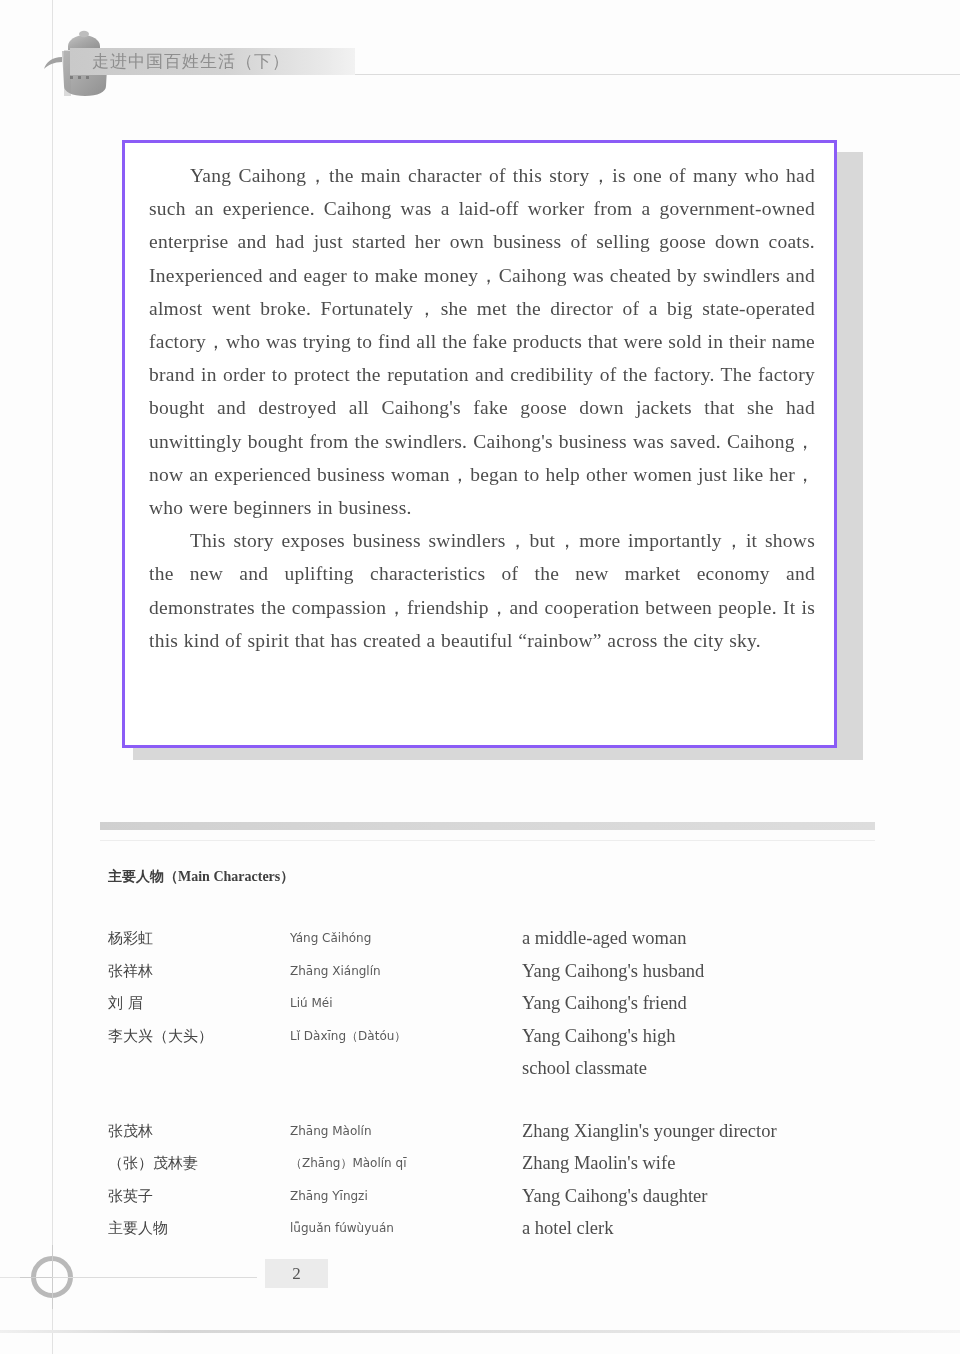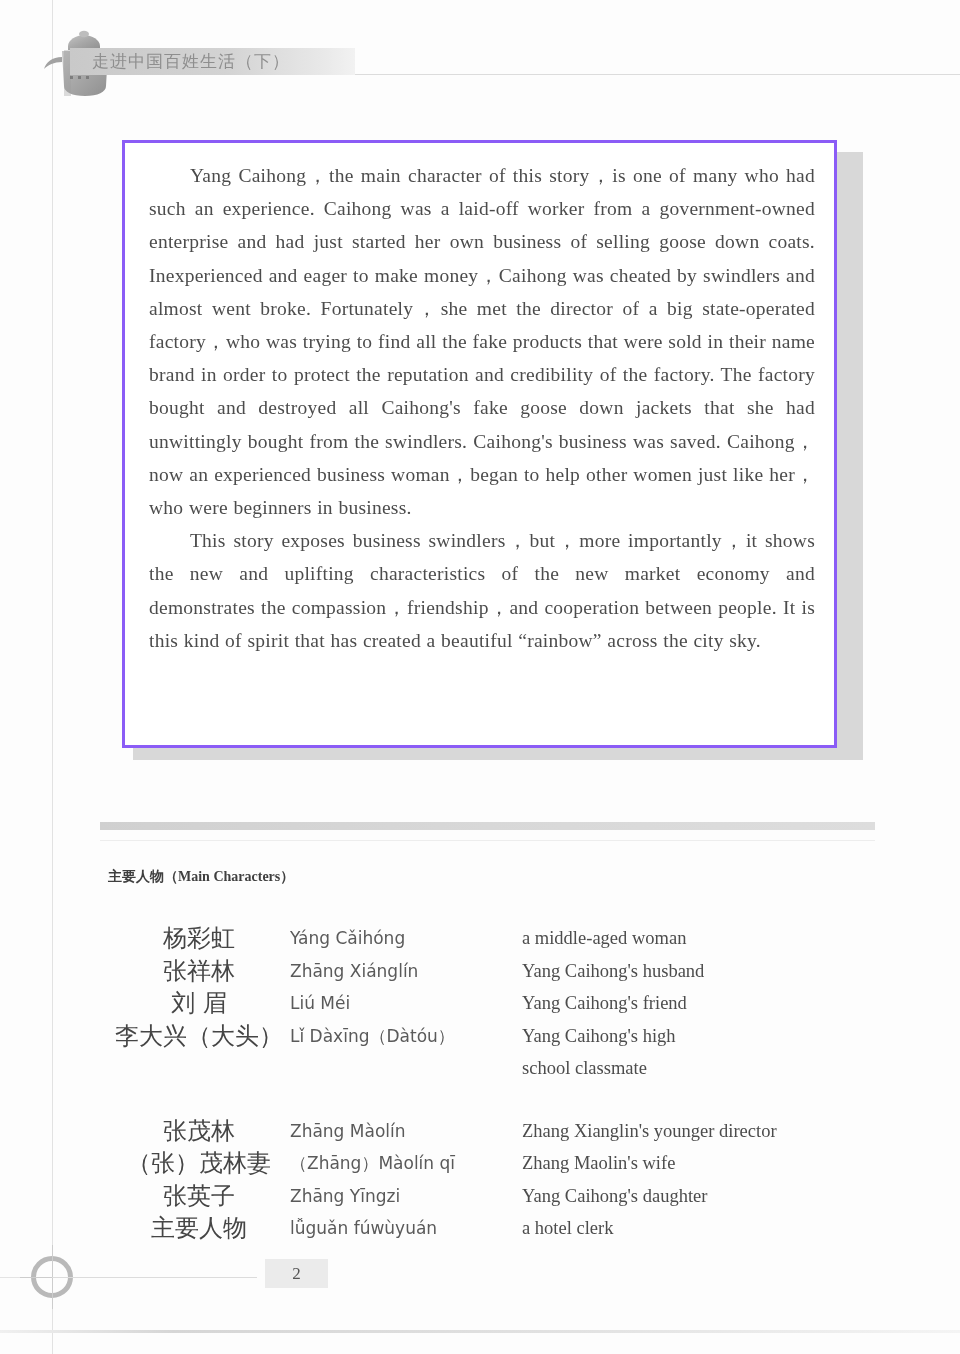--- a/index.html
+++ b/index.html
@@ -196,31 +196,30 @@
     align-items: flex-start;
     height: 32.5px;
   }
   .char-row.tall {
     height: 65px;
   }
   .col-hanzi {
     width: 182px;
     flex: 0 0 182px;
     font-family: "DejaVu Sans", sans-serif;
-    font-size: 24px;
+    font-size: 15px;
     line-height: 32.5px;
     color: #454545;
     white-space: nowrap;
-    text-align: center;
   }
   .col-pinyin {
     width: 232px;
     flex: 0 0 232px;
     font-family: "DejaVu Sans", sans-serif;
-    font-size: 17px;
+    font-size: 12px;
     line-height: 32.5px;
     color: #5a5a5a;
     white-space: nowrap;
   }
   .col-english {
     flex: 1 1 auto;
     font-family: "Liberation Serif", serif;
     font-size: 18.5px;
     line-height: 32.5px;
     color: #4c4c4c;

